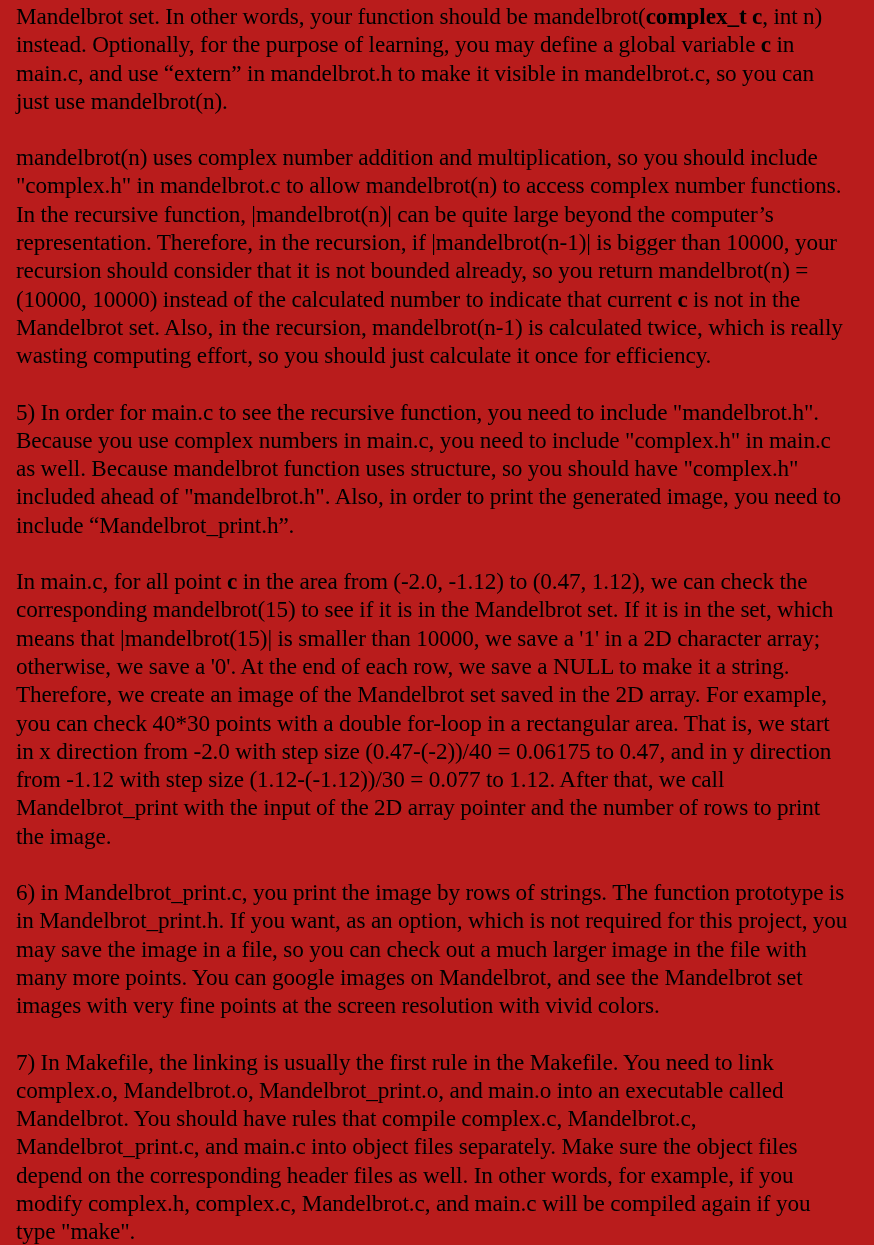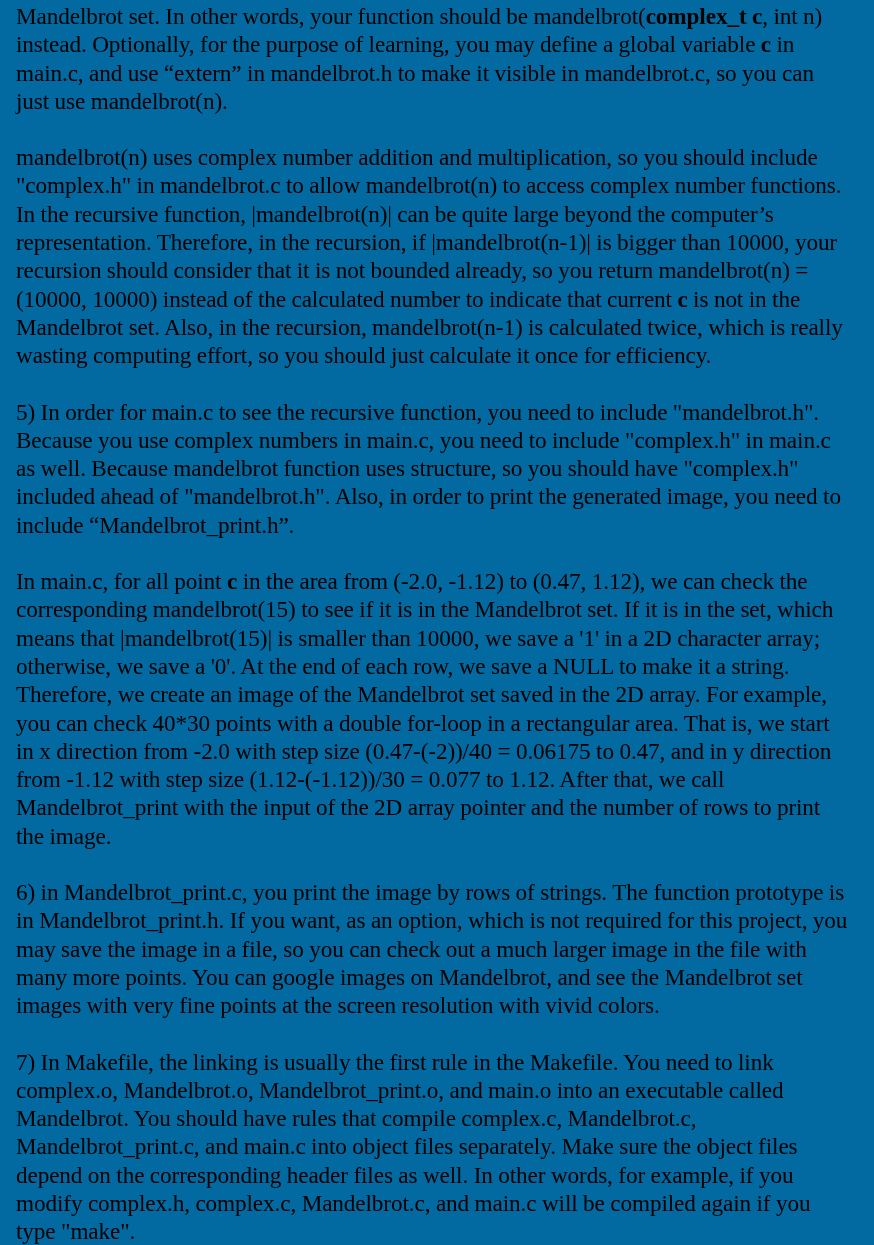--- a/index.html
+++ b/index.html
@@ -11,21 +11,21 @@
     width: 874px;
     height: 1245px;
     overflow: hidden;
     font-family: "Liberation Serif", "DejaVu Serif", serif;
     color: #000000;
   }
   .page {
     position: relative;
     width: 874px;
     height: 1245px;
-    background: #0369a1;
+    background: #b91c1c;
     box-sizing: border-box;
     padding: 2px 22px 0 16px;
   }
   .doc-body {
     font-size: 23.2px;
     line-height: 28.3px;
     text-align: left;
     letter-spacing: -0.1px;
     word-spacing: -0.2px;
   }

